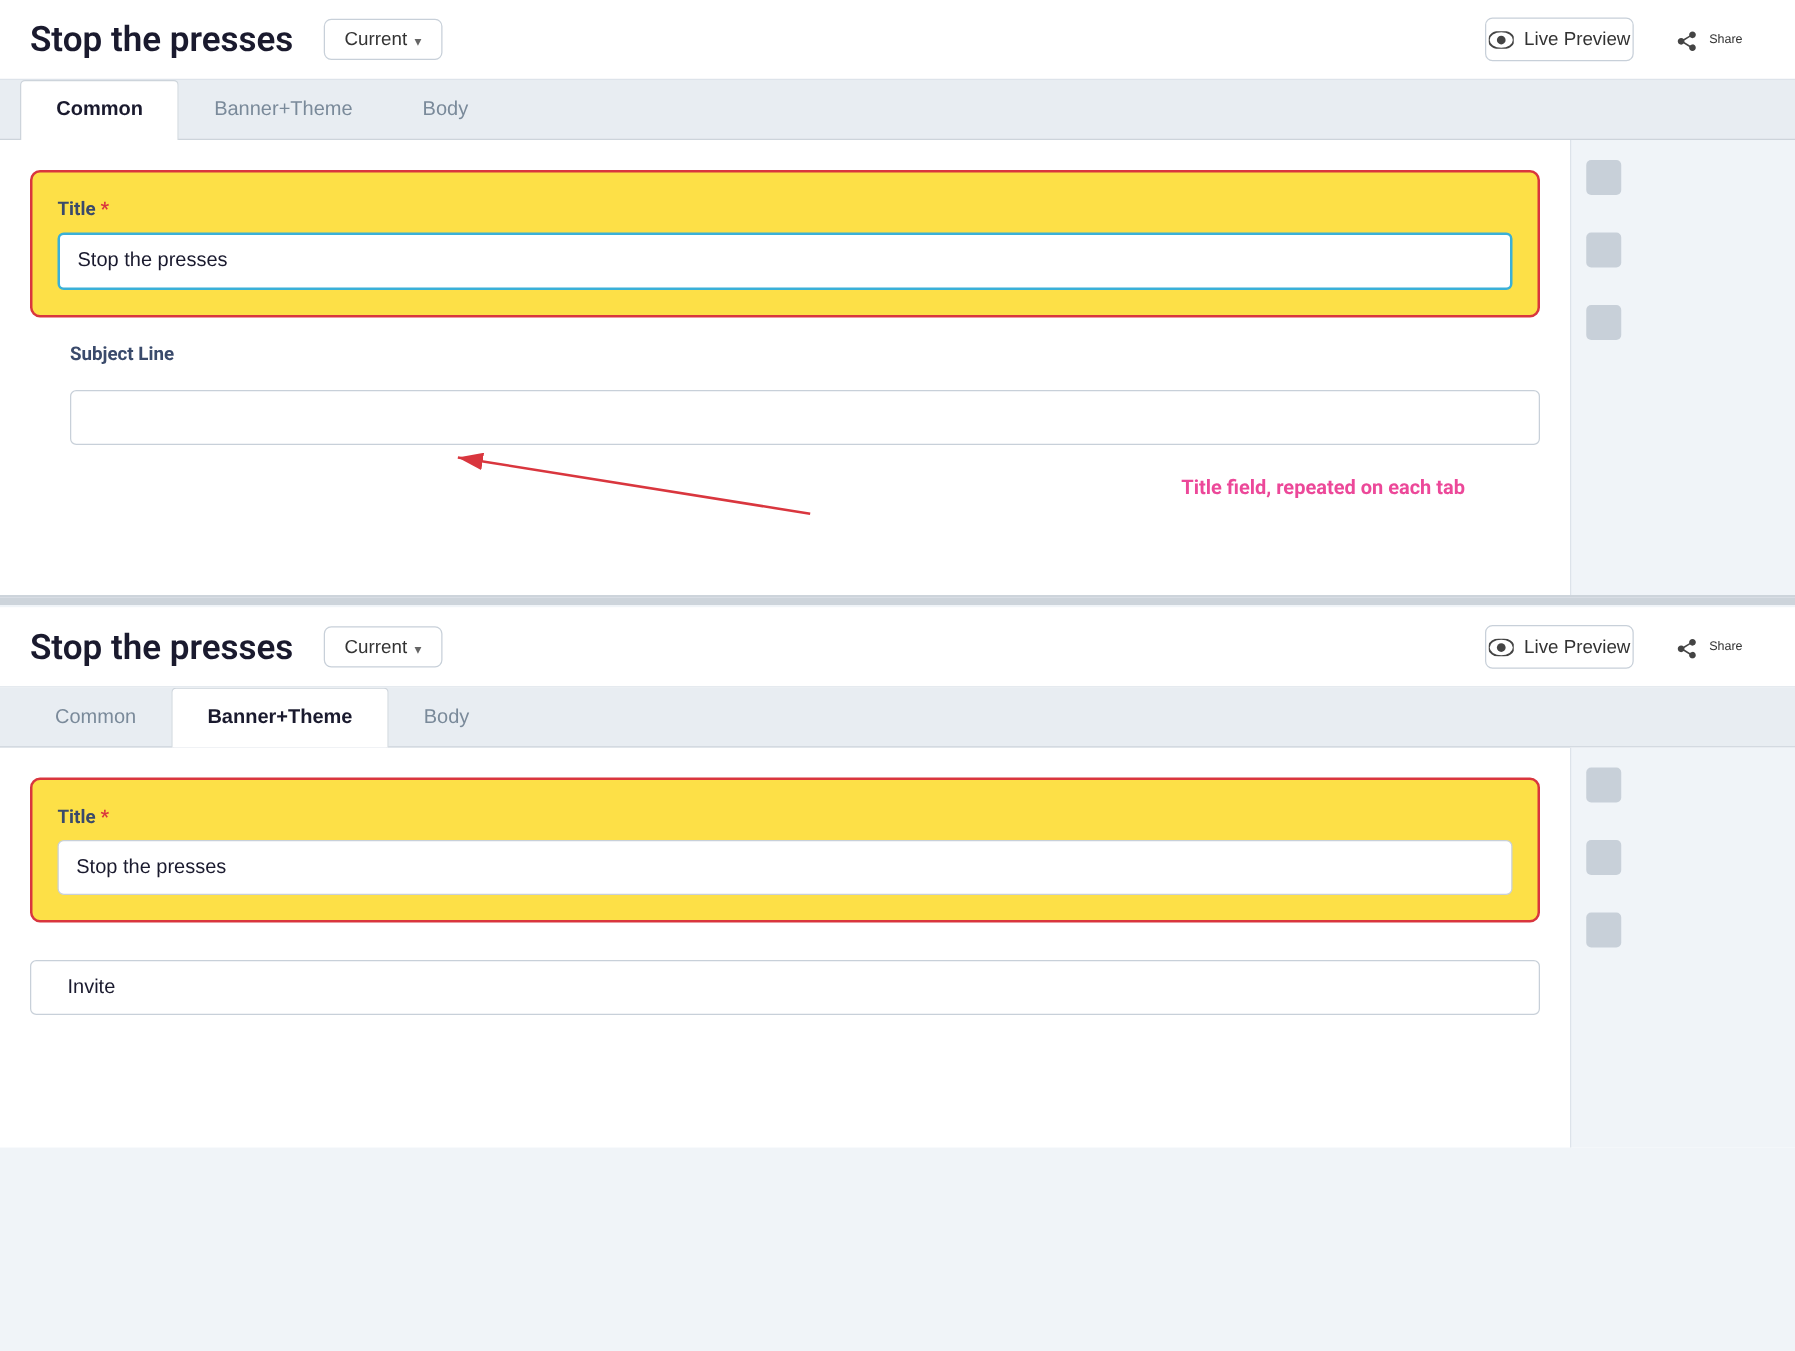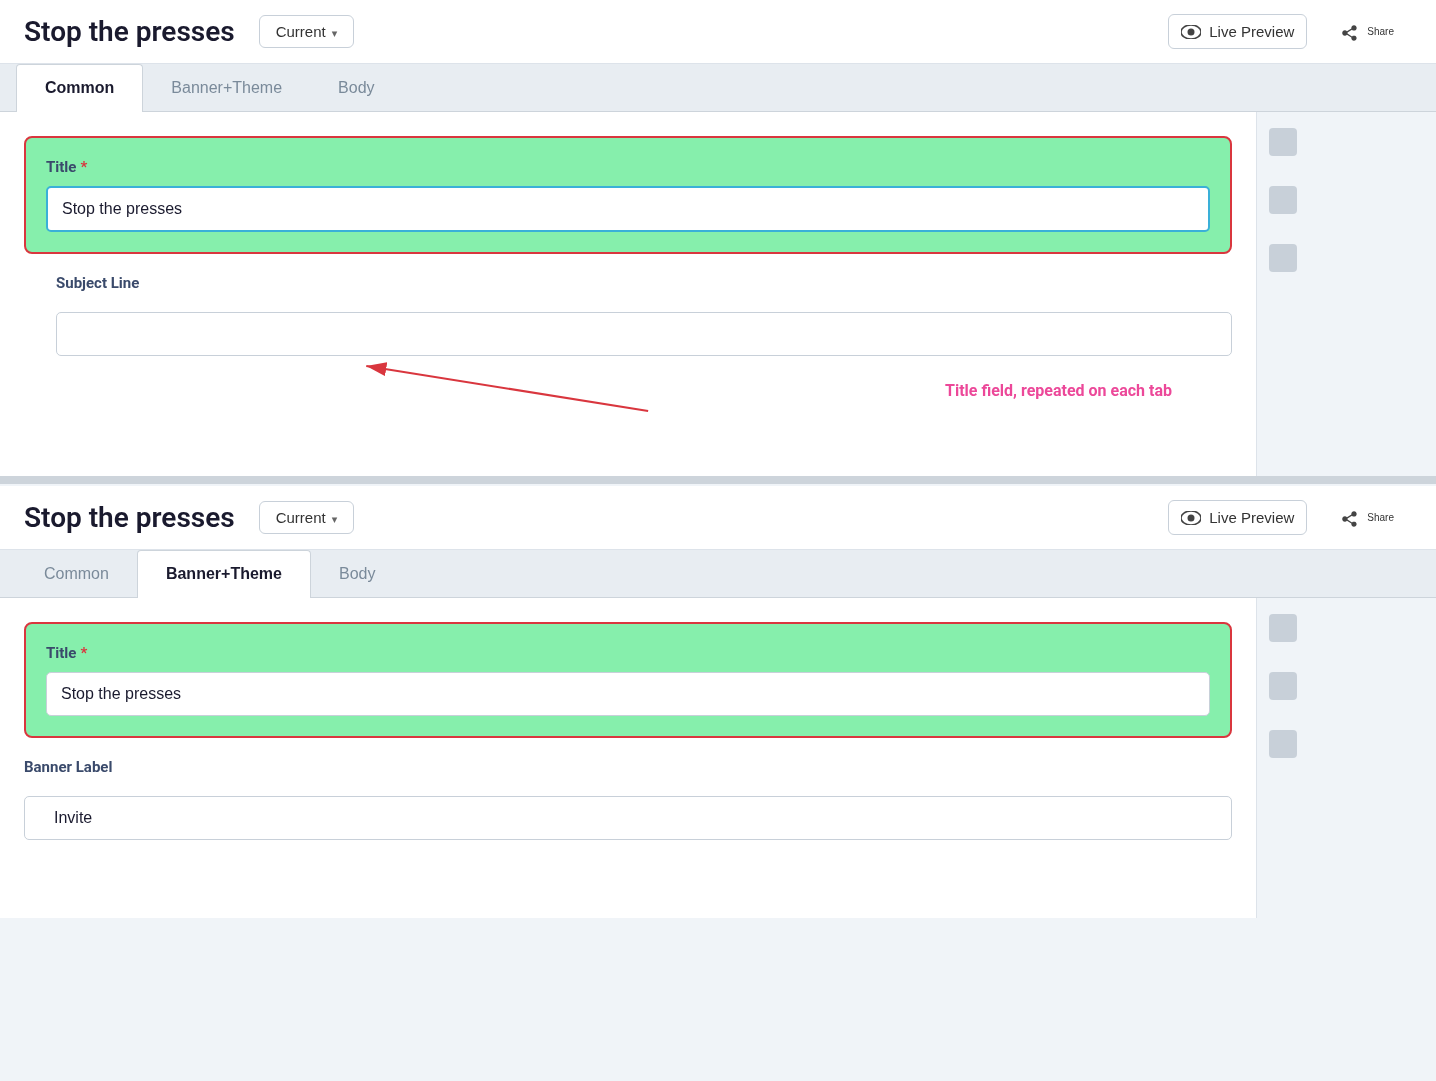--- a/index.html
+++ b/index.html
@@ -44,21 +44,21 @@
       font-size: 11px;
       color: #666;
     }
 
     .header-spacer { flex: 1; }
 
     .live-preview-btn {
       display: flex;
       align-items: center;
       gap: 8px;
-      padding: 8px 12px;
+      padding: 8px 2px;
       border: 1px solid #c8d0d9;
       border-radius: 6px;
       background: #fff;
       font-size: 15px;
       color: #333;
       cursor: pointer;
     }
 
     .share-btn {
       display: flex;
@@ -101,21 +101,21 @@
       border-right: 1px solid #cdd4db;
       margin-bottom: -1px;
       padding-bottom: 15px;
     }
 
     
     .form-section-highlighted {
       border: 2px solid #d9363e;
       border-radius: 8px;
       padding: 20px;
-      background: #86efac;
+      background: #fde047;
       margin-bottom: 20px;
     }
 
     .field-label {
       font-size: 15px;
       font-weight: 700;
       color: #3a4a6b;
       margin-bottom: 10px;
       display: flex;
       align-items: center;
@@ -342,23 +342,20 @@
 
       <div class="form-section-highlighted">
         <div class="field-label">
           <span>Title</span>
           <span class="required-star">*</span>
         </div>
         <input class="title-input-inactive" type="text" value="Stop the presses" style="">
       </div>
 
       <div class="banner-label-section">
-        <div class="field-label">
-          <span>Banner Label</span>
-        </div>
         <input class="banner-input" type="text" value="Invite" style="">
       </div>
 
     </div>
 
     <div style="width:180px; background:#f0f4f8; border-left:1px solid #dde3ea; min-height:320px; padding:16px 12px;">
       <div style="width:28px; height:28px; background:#c8d0d9; border-radius:4px; margin-bottom:30px;"></div>
       <div style="width:28px; height:28px; background:#c8d0d9; border-radius:4px; margin-bottom:30px;"></div>
       <div style="width:28px; height:28px; background:#c8d0d9; border-radius:4px;"></div>
     </div>

